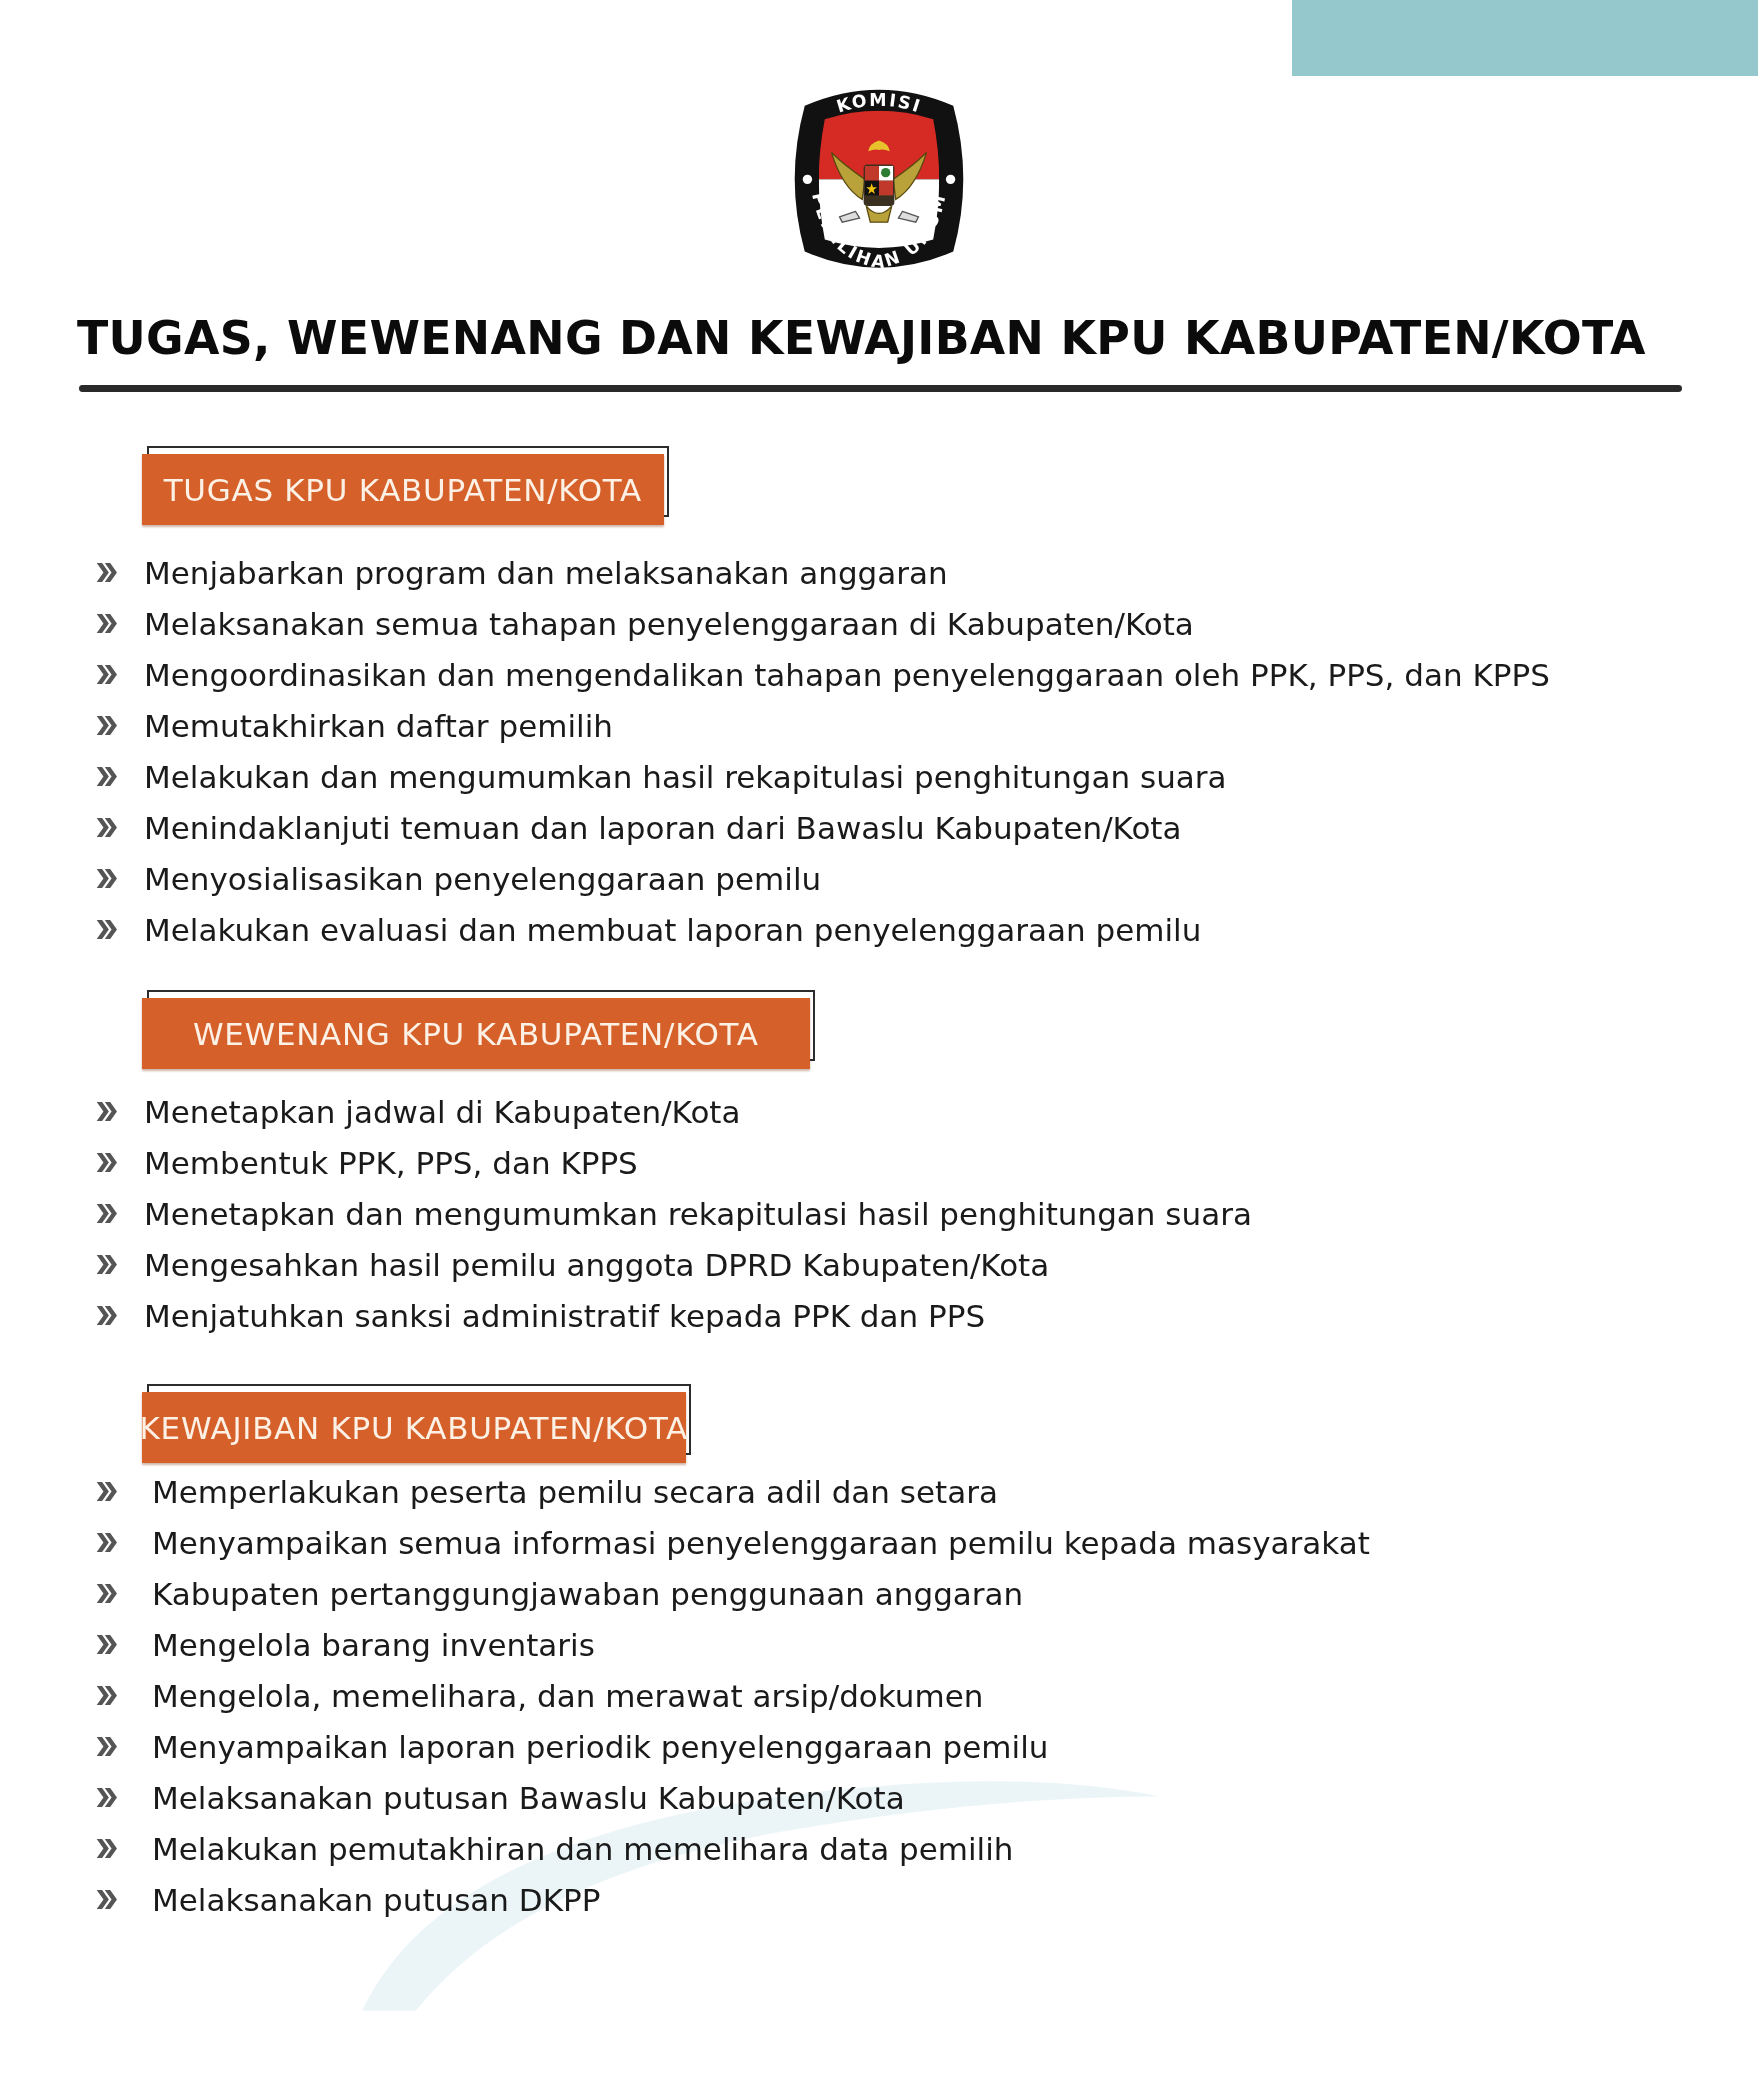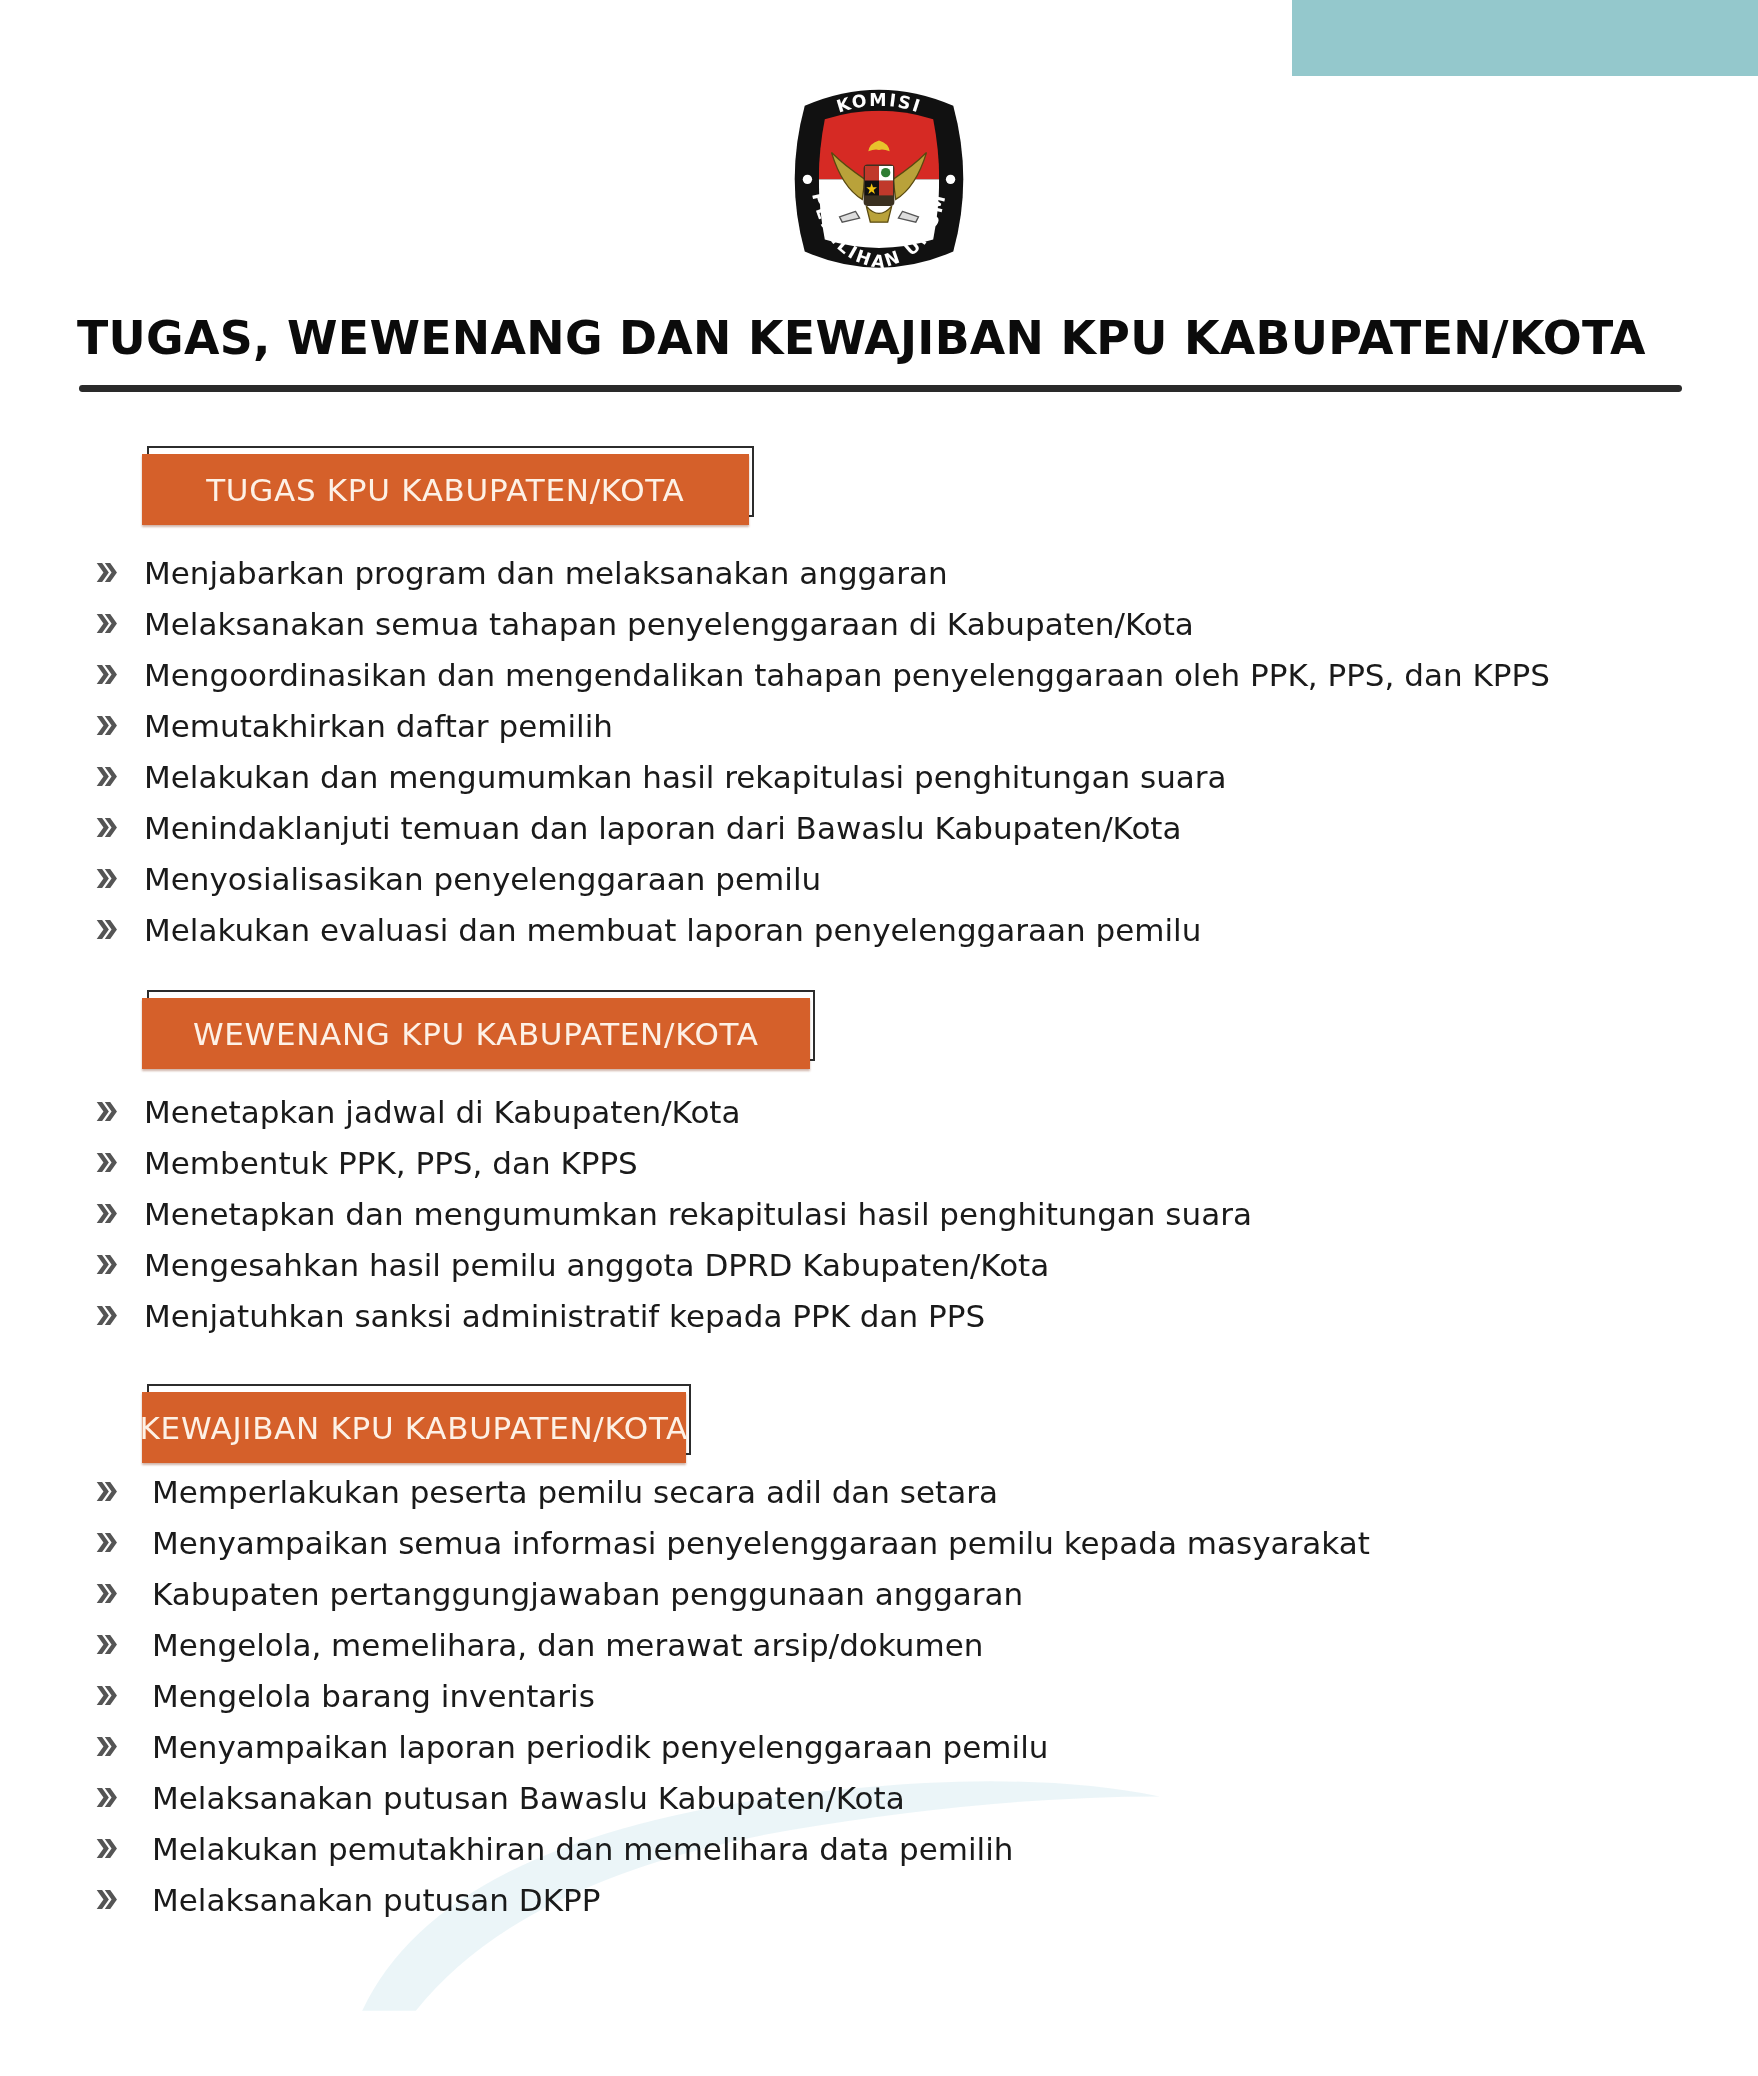--- a/index.html
+++ b/index.html
@@ -89,21 +89,21 @@
     </text>
     <text font-family="DejaVu Sans, sans-serif" font-weight="bold" font-size="26" fill="#fff" letter-spacing="4">
       <textPath href="#arcBot" startOffset="50%" text-anchor="middle">PEMILIHAN UMUM</textPath>
     </text>
   </svg>
 </div>
 
 <div class="title">TUGAS, WEWENANG DAN KEWAJIBAN KPU KABUPATEN/KOTA</div>
 <div class="title-rule"></div>
 
-<div class="section-head" style="left:142px; top:446px; width:612px;">
+<div class="section-head" style="left:142px; top:446px; width:527px;">
   <div class="outline"></div>
   <div class="fill">
     <span class="label">TUGAS KPU KABUPATEN/KOTA</span>
   </div>
 </div>
 <ul class="list" style="top:547px;">
   <li>
       <svg class="bullet" viewBox="0 0 40 40">
         <path d="M4 6h8l10 14l-10 14h-8l10-14z M16 6h8l10 14l-10 14h-8l10-14z" fill="#555"></path>
       </svg>
@@ -219,32 +219,32 @@
   <li>
       <svg class="bullet" viewBox="0 0 40 40">
         <path d="M4 6h8l10 14l-10 14h-8l10-14z M16 6h8l10 14l-10 14h-8l10-14z" fill="#555"></path>
       </svg>
       <span>Kabupaten pertanggungjawaban penggunaan anggaran</span>
     </li>
   <li>
       <svg class="bullet" viewBox="0 0 40 40">
         <path d="M4 6h8l10 14l-10 14h-8l10-14z M16 6h8l10 14l-10 14h-8l10-14z" fill="#555"></path>
       </svg>
+      <span>Mengelola barang inventaris</span>
+    </li>
+  <li>
+      <svg class="bullet" viewBox="0 0 40 40">
+        <path d="M4 6h8l10 14l-10 14h-8l10-14z M16 6h8l10 14l-10 14h-8l10-14z" fill="#555"></path>
+      </svg>
       <span>Mengelola, memelihara, dan merawat arsip/dokumen</span>
     </li>
   <li>
       <svg class="bullet" viewBox="0 0 40 40">
         <path d="M4 6h8l10 14l-10 14h-8l10-14z M16 6h8l10 14l-10 14h-8l10-14z" fill="#555"></path>
       </svg>
-      <span>Mengelola barang inventaris</span>
-    </li>
-  <li>
-      <svg class="bullet" viewBox="0 0 40 40">
-        <path d="M4 6h8l10 14l-10 14h-8l10-14z M16 6h8l10 14l-10 14h-8l10-14z" fill="#555"></path>
-      </svg>
       <span>Menyampaikan laporan periodik penyelenggaraan pemilu</span>
     </li>
   <li>
       <svg class="bullet" viewBox="0 0 40 40">
         <path d="M4 6h8l10 14l-10 14h-8l10-14z M16 6h8l10 14l-10 14h-8l10-14z" fill="#555"></path>
       </svg>
       <span>Melaksanakan putusan Bawaslu Kabupaten/Kota</span>
     </li>
   <li>
       <svg class="bullet" viewBox="0 0 40 40">

